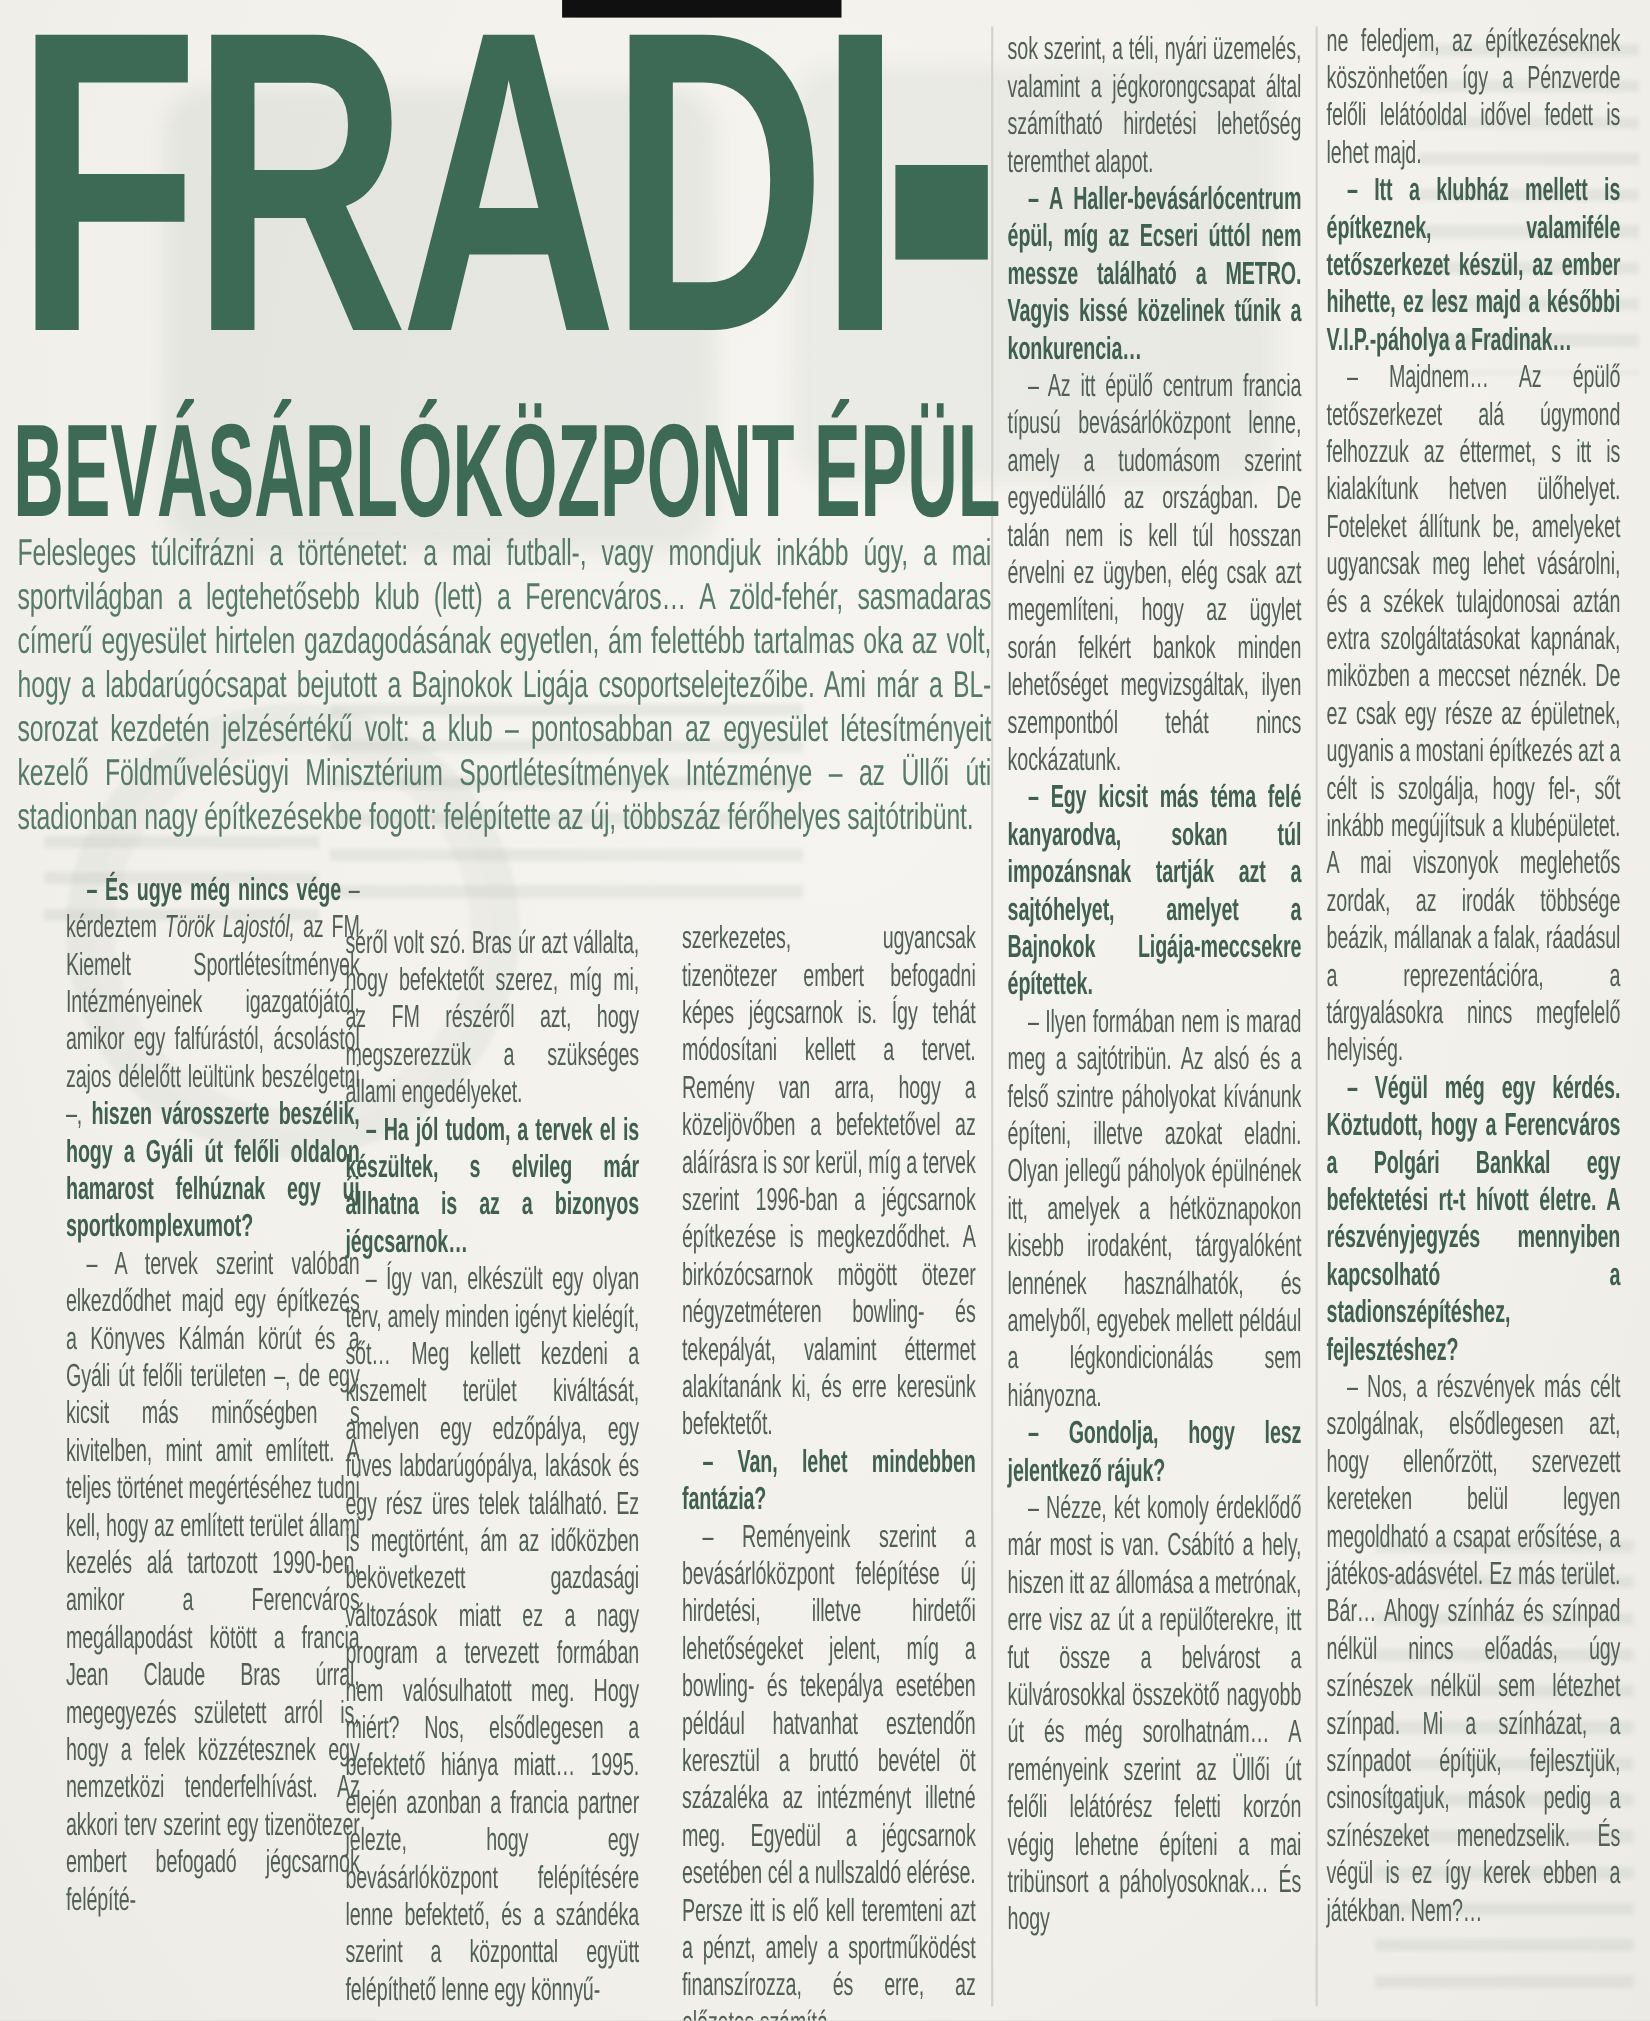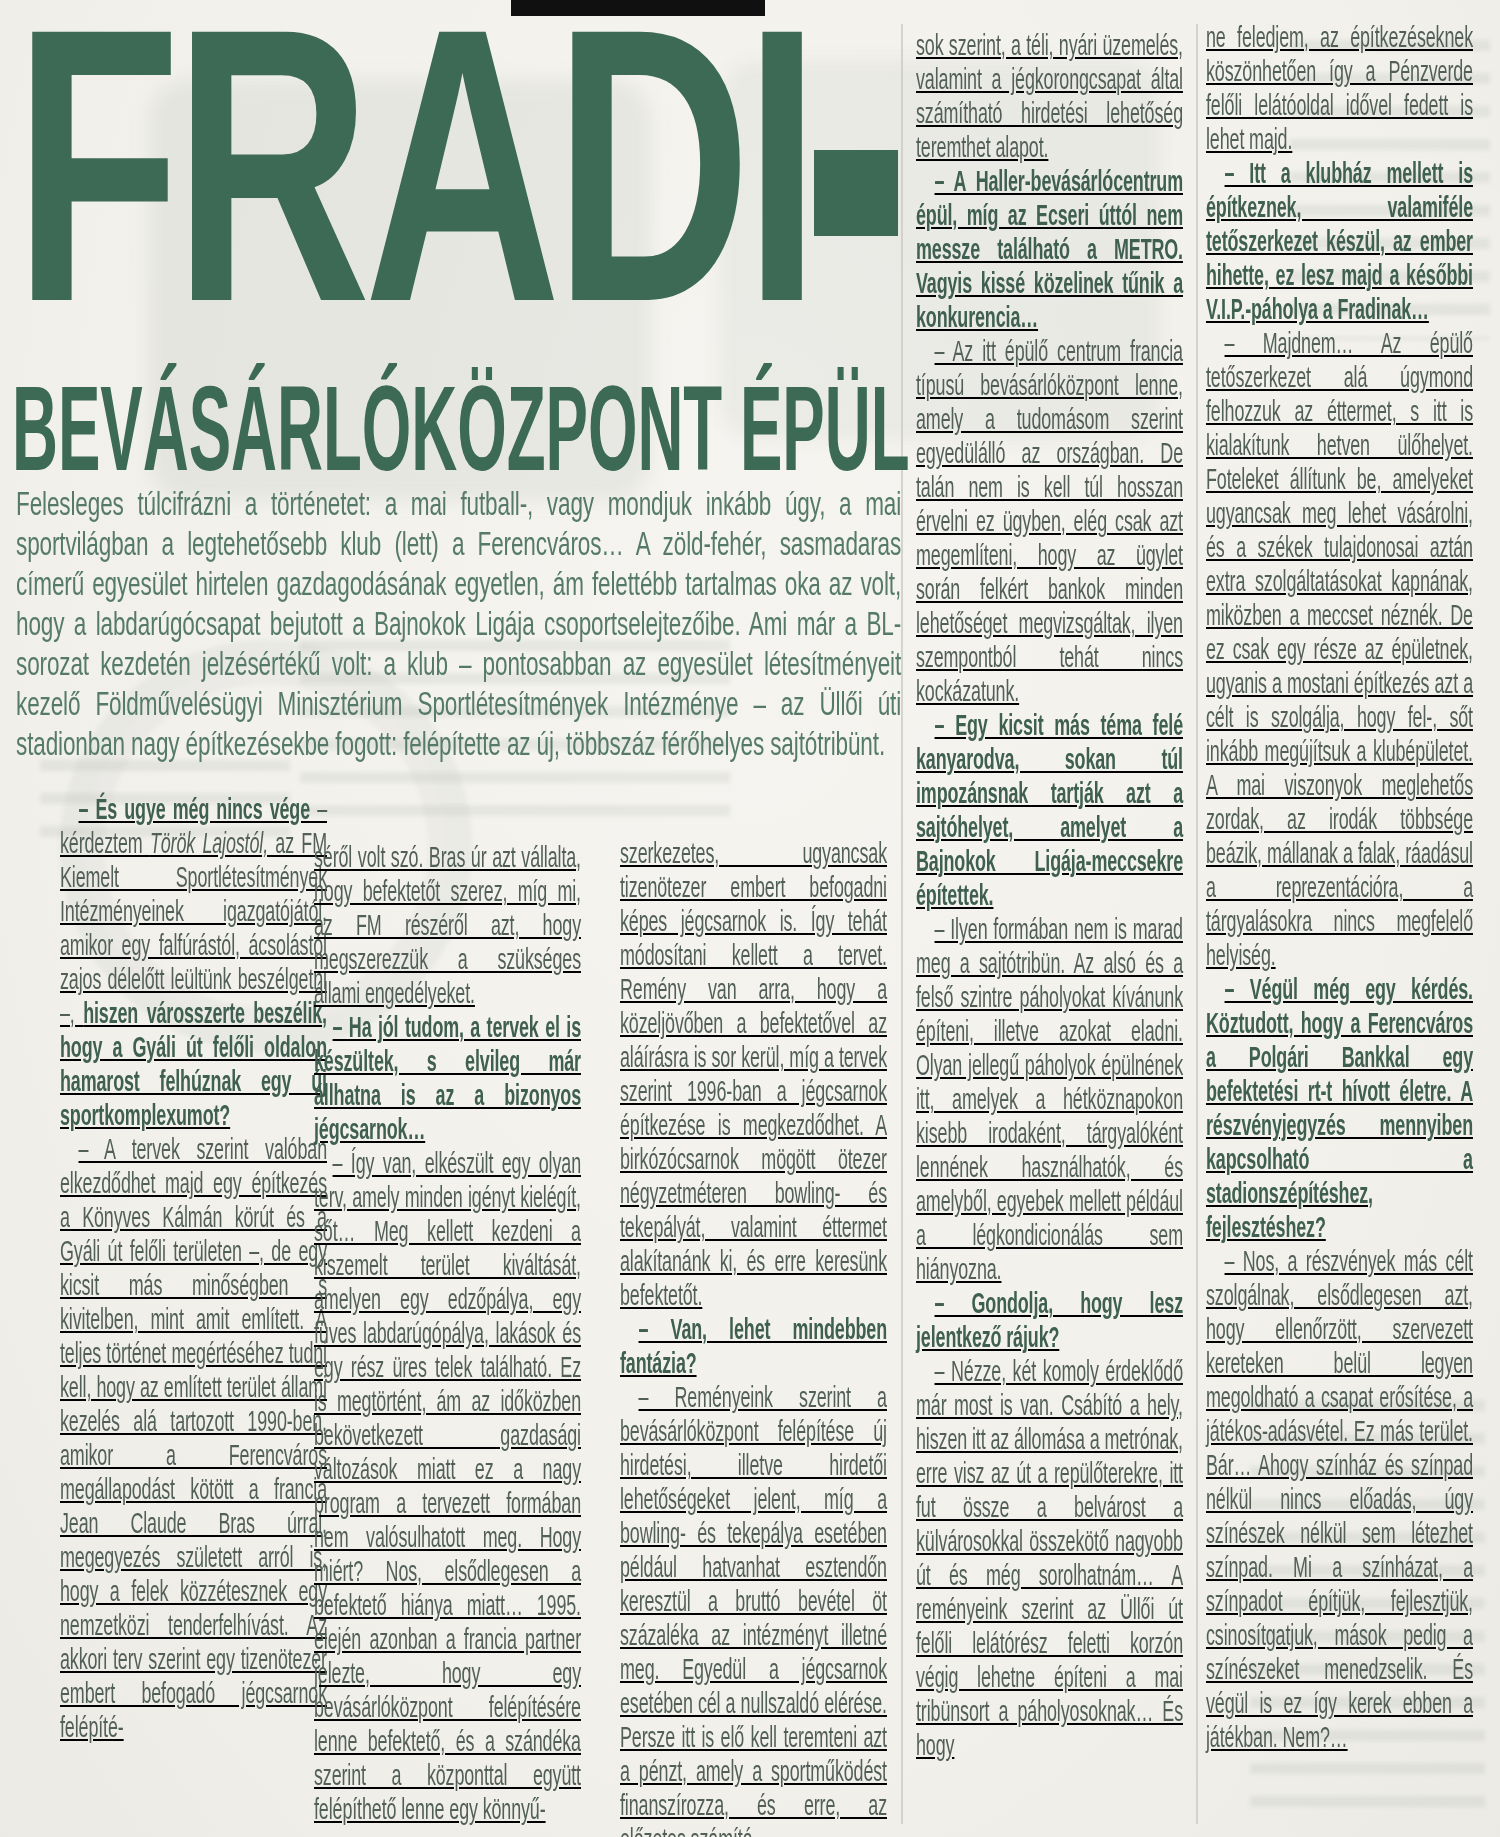--- a/index.html
+++ b/index.html
@@ -44,21 +44,21 @@
     font-size:120px;line-height:1;font-weight:bold;letter-spacing:0px;
     transform:scaleX(0.53);
   }
   .leadwrap{position:absolute;left:16px;top:483px;width:890px;}
   .leadwrap .cxlead{
     display:block;width:1335px;transform:scaleX(0.663);transform-origin:0 0;
     font-size:34px;line-height:40px;color:#567a68;text-align:justify;
     letter-spacing:-0.2px;
   }
   
-  .col{position:absolute;width:268px;text-decoration:underline;}
+  .col{position:absolute;width:268px;}
   .colinner{
     width:432px;transform:scaleX(0.618);transform-origin:0 0;
     font-size:29px;line-height:34px;color:#525f58;text-align:justify;
     letter-spacing:-0.2px;
   }
   .para{margin:0;}
   .para.ind{text-indent:30px;}
   .q{font-weight:bold;color:#3f5f50;}
   .b{font-weight:bold;color:#3f5f50;}
   .i{font-style:italic;}

